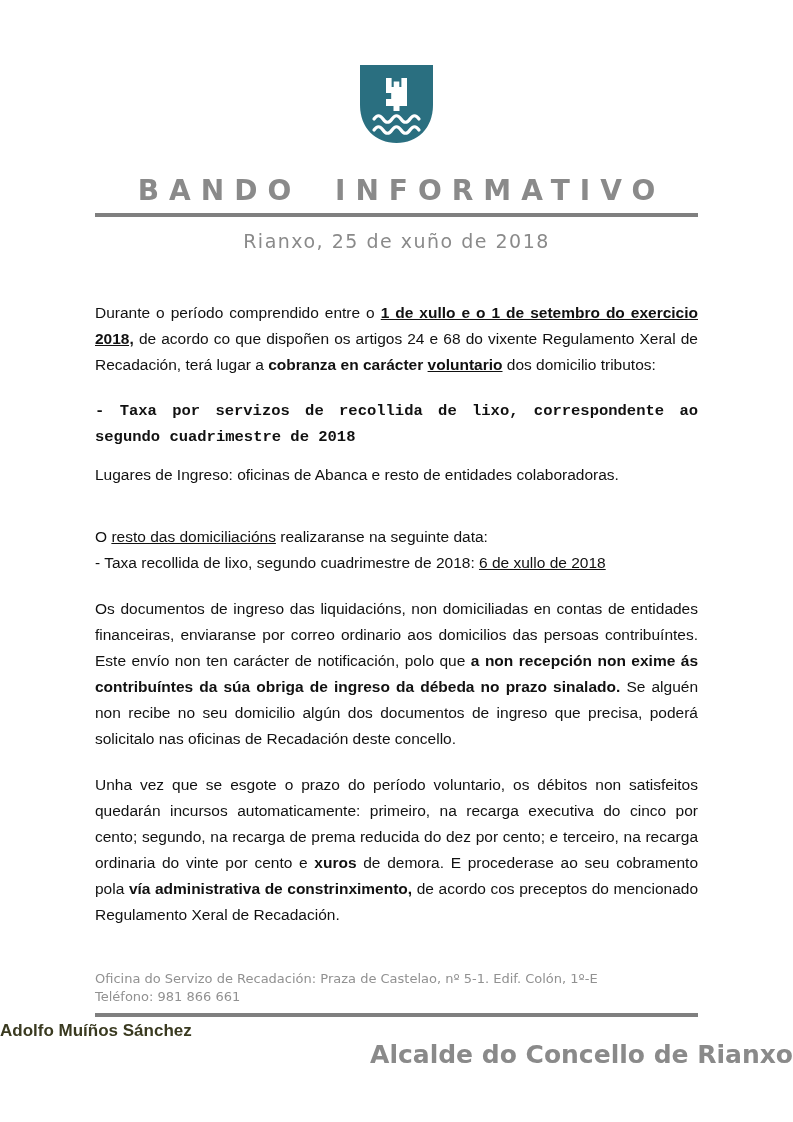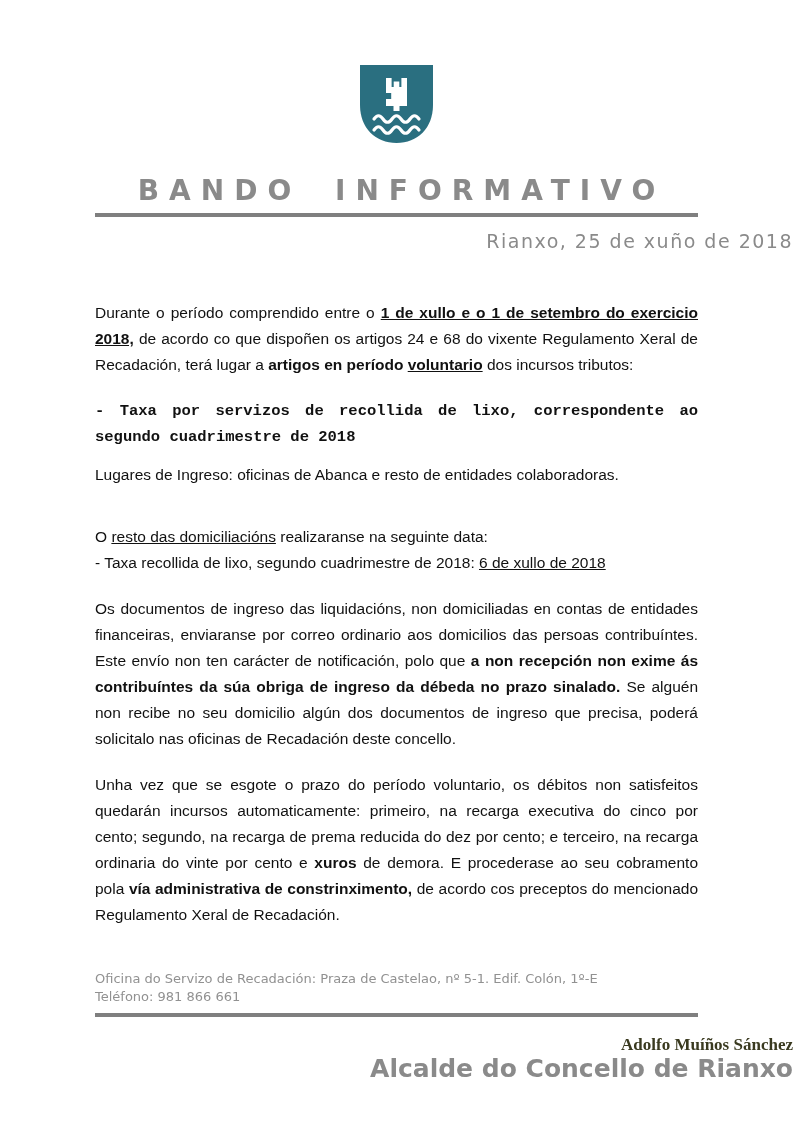--- a/index.html
+++ b/index.html
@@ -36,21 +36,21 @@
     text-indent: 10px; 
     white-space: nowrap;
   }
   .rule {
     height: 4px;
     margin: 7px 95px 0;
     background: var(--rule_gray, #7f7f7f);
   }
   .dateline {
     margin: 12px 0 0;
-    text-align: right;
+    text-align: center;
     font-family: "DejaVu Sans", sans-serif;
     font-size: 19px;
     color: var(--heading_gray, #8a8a8a);
     letter-spacing: 1.5px;
     line-height: 24px;
   }
   
   .doc-body {
     margin: 47px 95px 0;
     color: var(--body_text, #111111);
@@ -66,23 +66,23 @@
   
   .contact {
     margin: 42px 95px 0;
     font-family: "DejaVu Sans", sans-serif;
     font-size: 13px;
     line-height: 18px;
     color: var(--footer_gray, #919191);
   }
   .rule-bottom { margin-top: 7px; }
   .sig-name {
-    margin-top: 18px;
-    text-align: right;
-    font-family: Liberation Serif, serif;
+    margin-top: 4px;
+    text-align: left;
+    font-family: Liberation Sans, sans-serif;
     font-size: 17px;
     font-weight: bold;
     line-height: 20px;
     color: var(--signature_name_color, #3a3a20);
   }
   .sig-role {
     margin-top: 2px;
     text-align: right;
     font-family: "DejaVu Sans", sans-serif;
     font-size: 25px;
@@ -115,21 +115,21 @@
     </svg>
   </div>
 
   <h1 class="doc-title">BANDO INFORMATIVO</h1>
 
   <div class="rule"></div>
 
   <div class="dateline">Rianxo, 25 de xuño de 2018</div>
 
   <div class="doc-body">
-    <p><span>Durante o período comprendido entre o </span><span class="b u">1 de xullo  e o 1 de setembro do exercicio 2018,</span><span> de acordo co que dispoñen os artigos 24 e 68 do vixente Regulamento Xeral de Recadación, terá lugar a </span><span class="b">artigos en período </span><span class="b u">voluntario</span><span> dos incursos tributos:</span></p>
+    <p><span>Durante o período comprendido entre o </span><span class="b u">1 de xullo  e o 1 de setembro do exercicio 2018,</span><span> de acordo co que dispoñen os artigos 24 e 68 do vixente Regulamento Xeral de Recadación, terá lugar a </span><span class="b">cobranza en carácter </span><span class="b u">voluntario</span><span> dos domicilio tributos:</span></p>
     <p class="tight"><span class="b">- Taxa por servizos de recollida de lixo, correspondente ao segundo cuadrimestre de 2018</span></p>
     <p class="wide"><span>Lugares de Ingreso: oficinas de Abanca e resto de entidades colaboradoras.</span></p>
     <p><span>O </span><span class="u">resto das domiciliacións</span><span> realizaranse na seguinte data:</span><br><span>- Taxa recollida de lixo, segundo cuadrimestre de 2018: </span><span class="u">6 de xullo de 2018</span></p>
     <p><span>Os documentos de ingreso das liquidacións, non domiciliadas en contas de entidades financeiras, enviaranse por correo ordinario aos domicilios das persoas contribuíntes. Este envío non ten carácter de notificación, polo que </span><span class="b">a non recepción non exime ás contribuíntes da súa obriga de ingreso da débeda no prazo sinalado.</span><span> Se alguén non recibe no seu domicilio algún dos documentos de ingreso que precisa, poderá solicitalo nas oficinas de Recadación deste concello.</span></p>
     <p><span>Unha vez que se esgote o prazo do período voluntario, os débitos non satisfeitos quedarán incursos automaticamente: primeiro, na recarga executiva do cinco por cento; segundo, na recarga de prema reducida do dez por cento; e terceiro, na recarga ordinaria do vinte por cento e </span><span class="b">xuros</span><span> de demora. E procederase ao seu cobramento pola </span><span class="b">vía administrativa de constrinximento,</span><span> de acordo cos preceptos do mencionado Regulamento Xeral de Recadación.</span></p>
   </div>
 
   <div class="contact">
     <div>Oficina do Servizo de Recadación: Praza de Castelao, nº 5-1. Edif. Colón, 1º-E</div>
     <div>Teléfono: 981 866 661</div>

